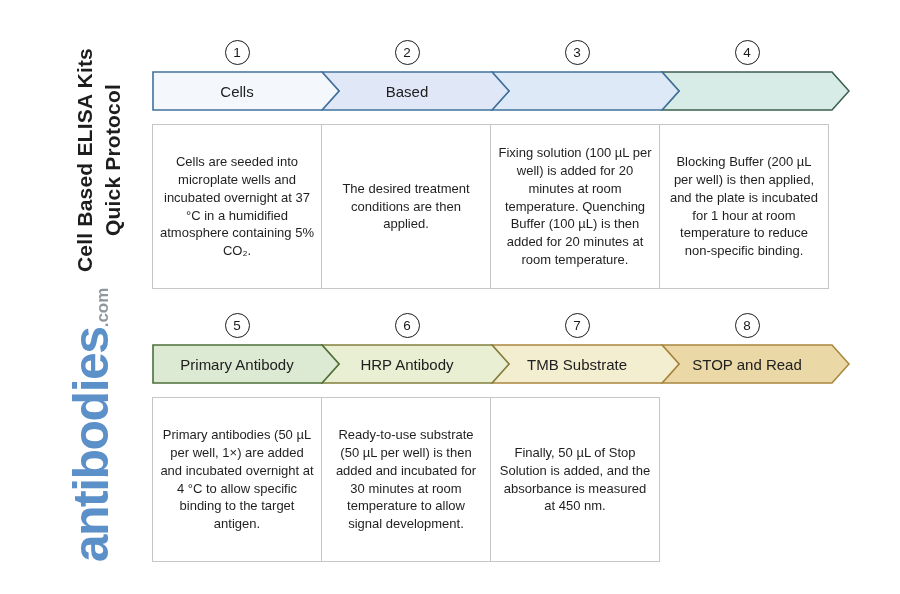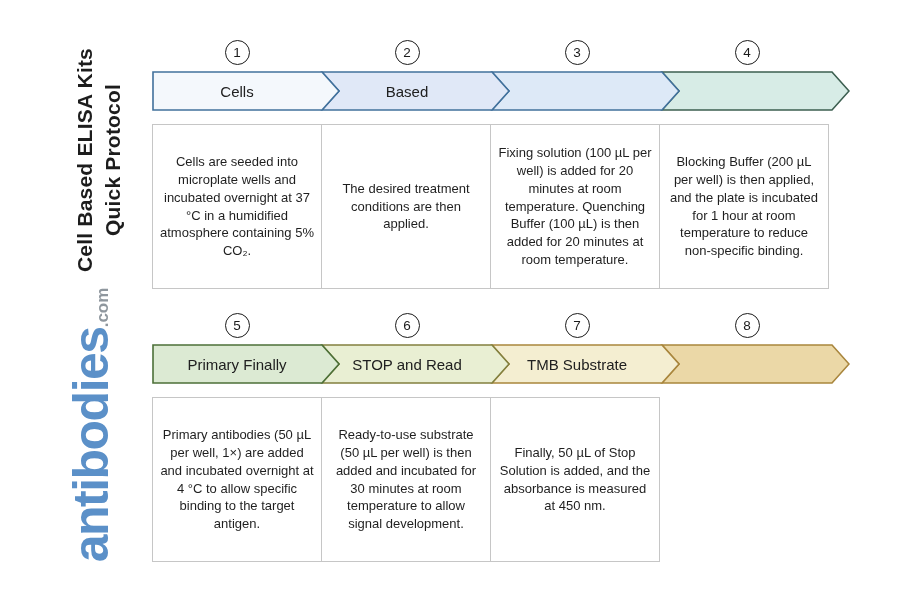--- a/index.html
+++ b/index.html
@@ -139,23 +139,24 @@
         </div>
     </div>
     <div class="banner-wrap">
       <svg viewBox="0 0 698 40">
         <path d="M510,1 H680 L697,20 L680,39 H510 L527,20 Z" stroke-width="1.6" fill="#ebd8a7" stroke="#a9863d"></path>
         <path d="M340,1 H510 L527,20 L510,39 H340 L357,20 Z" stroke-width="1.6" fill="#f4eed1" stroke="#a9863d"></path>
         <path d="M170,1 H340 L357,20 L340,39 H170 L187,20 Z" stroke-width="1.6" fill="#e9efd3" stroke="#82803f"></path>
         <path d="M1,1 H170 L187,20 L170,39 H1 Z" stroke-width="1.6" fill="#dcead3" stroke="#4c7038"></path>
       </svg>
       <div class="labels-overlay">
-        <div class="label-cell">Primary Finally</div>
+        <div class="label-cell">Primary Antibody</div>
+        <div class="label-cell">HRP Antibody</div>
+        <div class="label-cell">TMB Substrate</div>
         <div class="label-cell">STOP and Read</div>
-        <div class="label-cell">TMB Substrate</div>
       </div>
     </div>
     <div class="boxes">
       <div class="desc-box">
           <p>Primary antibodies (50 µL per well, 1×) are added and incubated overnight at 4 °C to allow specific binding to the target antigen.</p>
         </div>
       <div class="desc-box">
           <p>Ready-to-use substrate (50 µL per well) is then added and incubated for 30 minutes at room temperature to allow signal development.</p>
         </div>
       <div class="desc-box">

